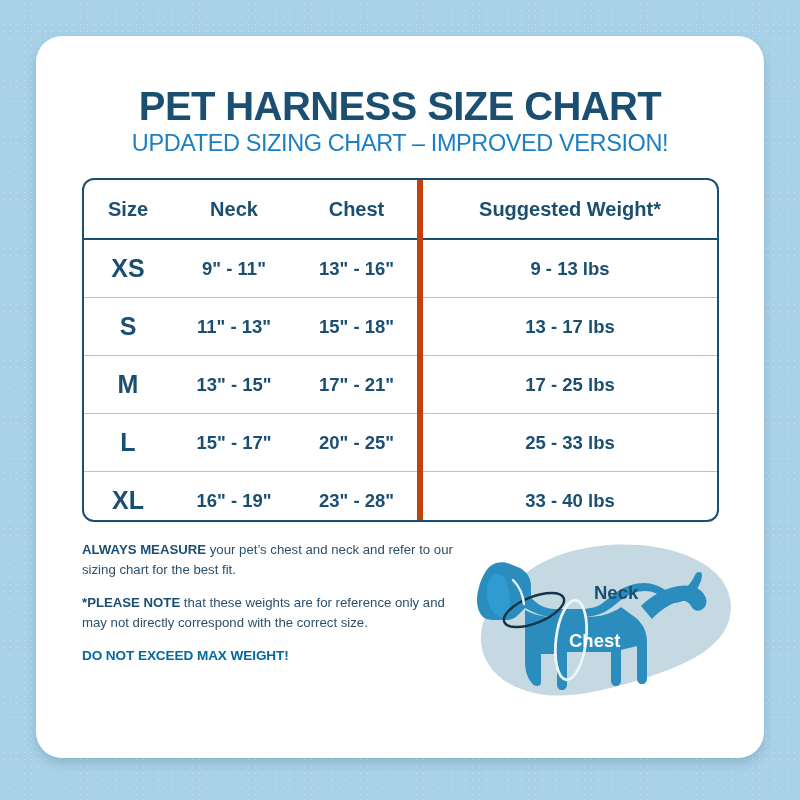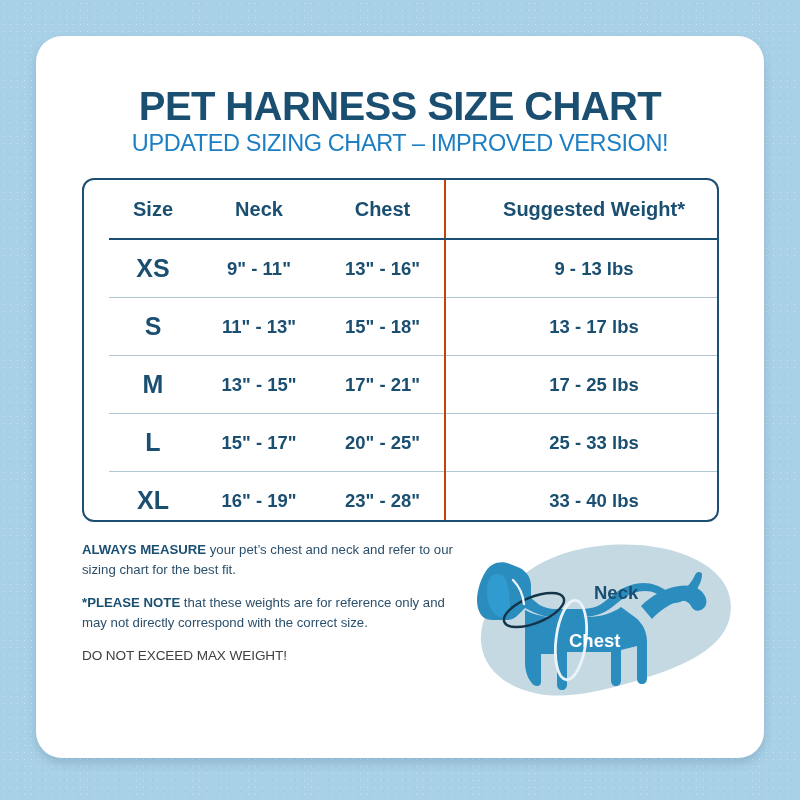--- a/index.html
+++ b/index.html
@@ -72,21 +72,20 @@
     border: 2px solid #1b4f72;
     border-radius: 12px;
     box-sizing: border-box;
     overflow: hidden;
   }
   table {
     border-collapse: collapse;
     width: 100%;
     height: 100%;
     table-layout: fixed;
-    margin-left: 25px;
   }
   th, td {
     text-align: center;
     color: #1b4f72;
     font-weight: bold;
     padding: 0;
     vertical-align: middle;
   }
   thead th {
     font-size: 20px;
@@ -96,21 +95,21 @@
   tbody td {
     font-size: 18.5px;
     height: 57px;
     border-top: 1.5px solid #aec6d4;
   }
   tbody tr:first-child td {
     border-top: none;
   }
   
   th.divider, td.divider {
-    border-left: 2px solid #c2410c;
+    border-left: 6px solid #c2410c;
   }
   col.c-size   { width: 88px;  }
   col.c-neck   { width: 124px; }
   col.c-chest  { width: 124px; }
   col.c-weight { width: 297px; }
 
   tbody td.size-cell { font-size: 25px; }
 
   
   #notes {
@@ -118,22 +117,22 @@
     left: 46px;
     top: 504px;
     width: 385px;
     color: #2b4f6b;
     font-size: 13.2px;
     line-height: 1.48;
   }
   #notes .para { margin-bottom: 14px; }
   #notes .lead { font-weight: bold; color: #1b4f72; }
   #warning {
-    color: #404040;
-    font-weight: normal;
+    color: #0369a1;
+    font-weight: bold;
     font-size: 13.6px;
     letter-spacing: -0.1px;
   }
 
   
   #illo {
     position: absolute;
     left: 425px;
     top: 498px;
     width: 280px;

